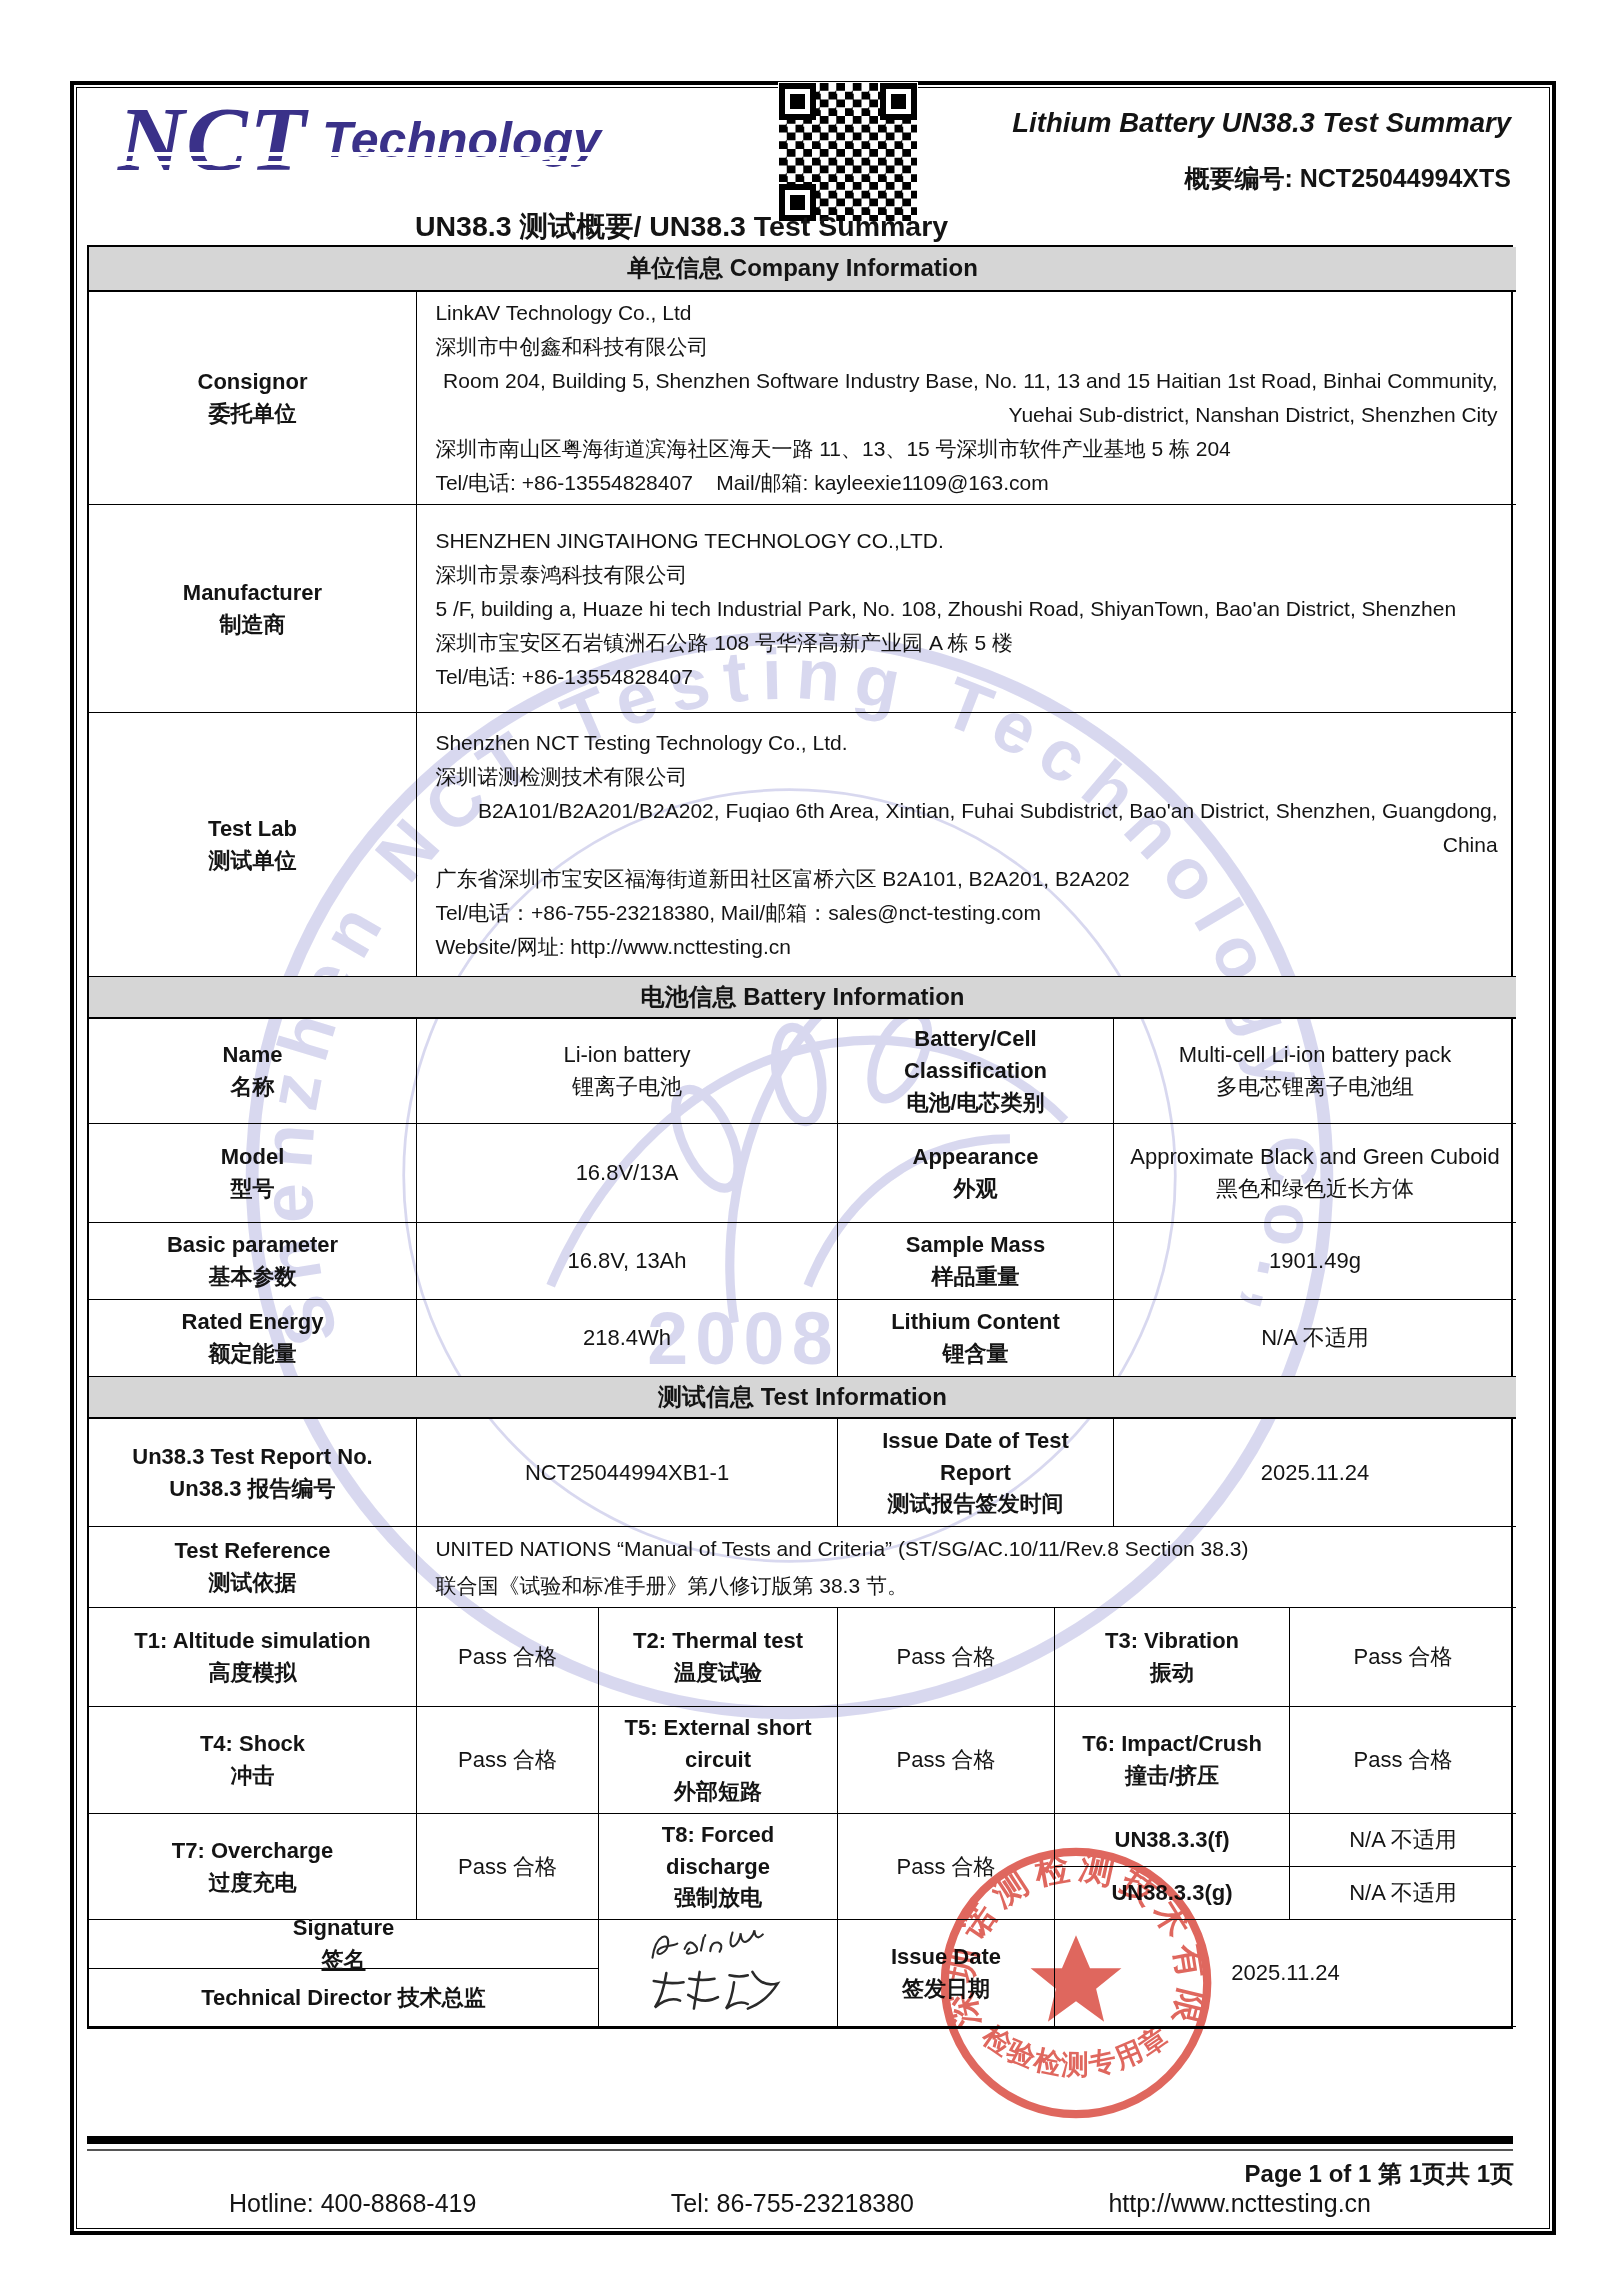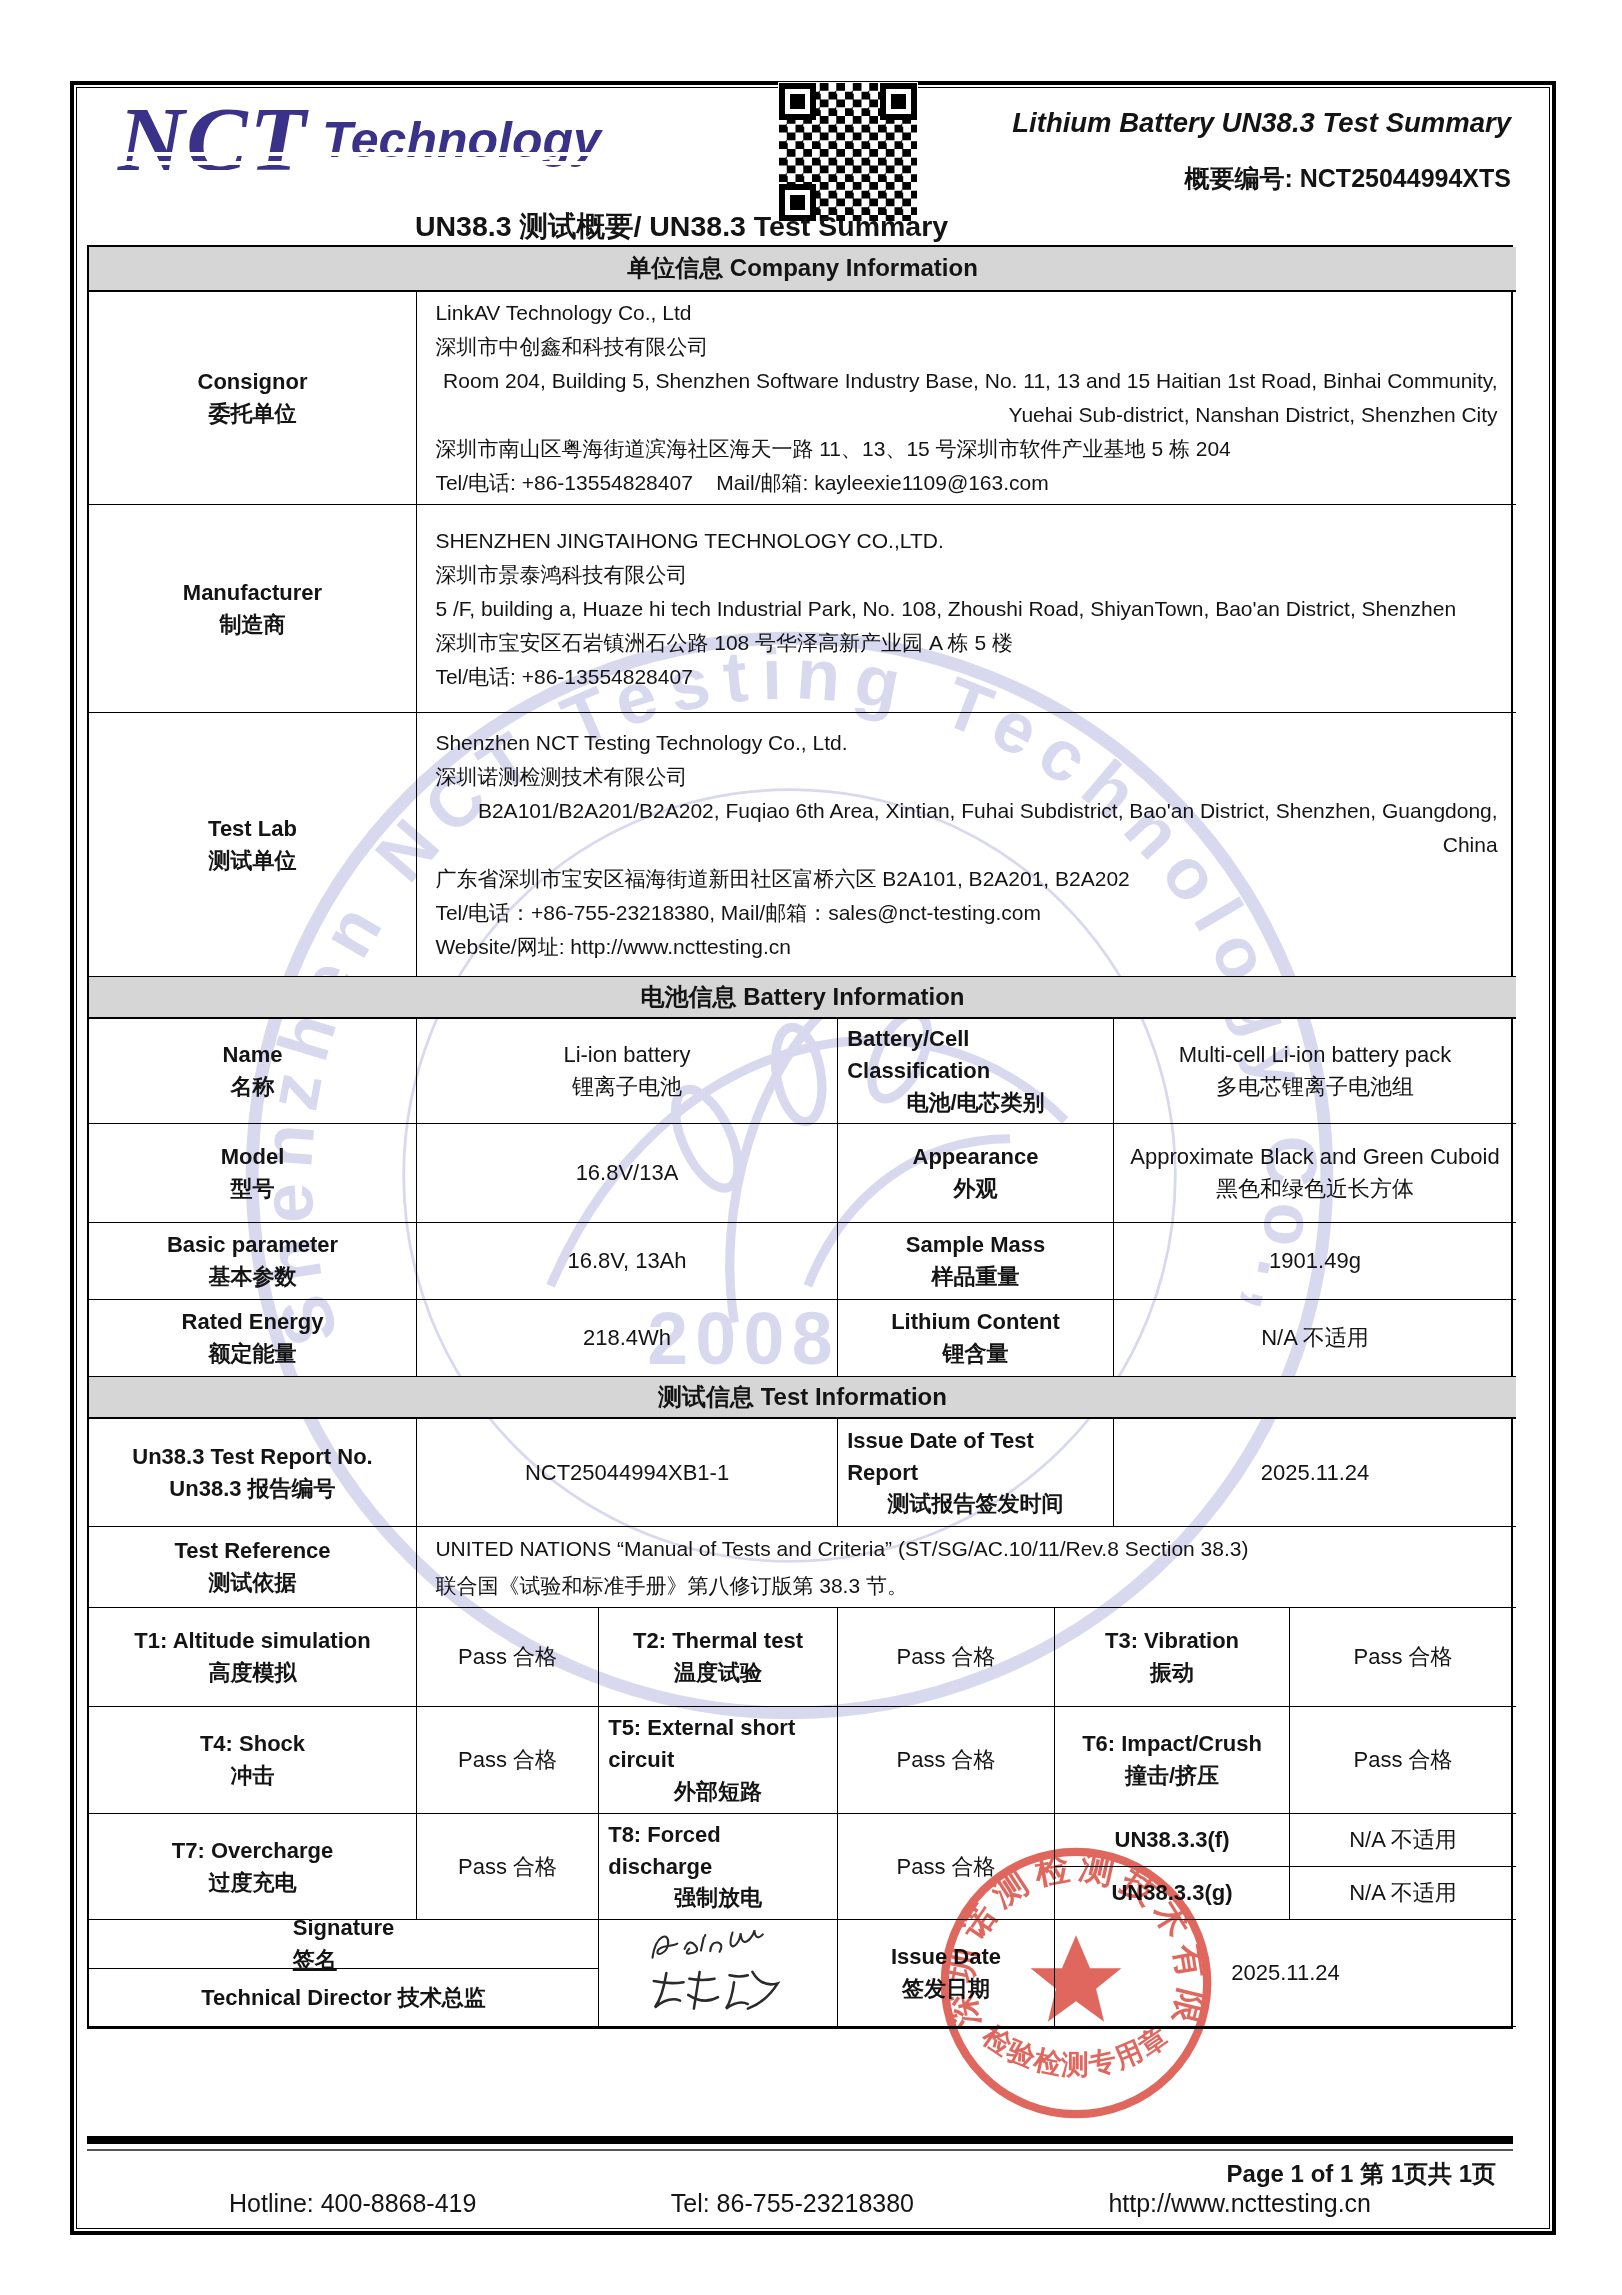--- a/index.html
+++ b/index.html
@@ -27,21 +27,21 @@
   .hdr-right .l1 { font-size:27.5px; font-weight:bold; font-style:italic; }
   .hdr-right .l2 { font-size:25px; font-weight:bold; margin-top:23px; }
 
   .doc-title { position:absolute; left:0; top:208px; width:1363px; text-align:center; font-size:28.5px; font-weight:bold; }
 
   
   .tbl { position:absolute; left:87px; top:245px; width:1426px; display:grid;
          grid-template-columns:328px 182px 239px 217px 59px 176px 226px;
          grid-template-rows:45px 213px 208px 264px 42px 105px 99px 77px 77px 42px 108px 81px 99px 107px 53px 53px 49px 58px;
          border:2.8px solid #000; background:transparent; z-index:2; }
-  .c { display:flex; flex-direction:column; justify-content:center; align-items:center; 
+  .c { display:flex; flex-direction:column; justify-content:center; align-items:center; text-align:center;
        border-right:1.8px solid #000; border-bottom:1.8px solid #000; padding:3.7px 9.2px; font-size:22px; line-height:1.45; }
   .c span:empty { display:none; }
   .er { border-right:none; }
   .s2 { grid-column:span 2; } .s3 { grid-column:span 3; } .s6 { grid-column:span 6; }
   .r2 { grid-row:span 2; }
   .bar { grid-column:1 / -1; background:#d6d6d6; border-right:none; border-bottom:2.8px solid #000;
          font-weight:bold; font-size:24px; }
   .lbl { font-weight:bold; }
   .lbl span, .val span { display:block; }
   .content { align-items:flex-start; text-align:right; padding:7.3px 18.4px; font-size:21px; line-height:34px; }
@@ -52,21 +52,21 @@
 
   
   .watermark { position:absolute; left:220px; top:606px; width:1139px; height:1139px; z-index:1; opacity:0.5; }
 
   
   .stamp { position:absolute; left:931px; top:1838px; width:290px; height:290px; z-index:6; mix-blend-mode:multiply; opacity:0.92; }
 
   
   .rule { position:absolute; left:87px; top:2136px; width:1426px; height:8.3px; background:#000; }
   .rule2 { position:absolute; left:87px; top:2149px; width:1426px; height:1.8px; background:#555; }
-  .page-num { position:absolute; right:127px; top:2158px; font-size:24px; font-weight:bold; }
+  .page-num { position:absolute; right:109px; top:2158px; font-size:24px; font-weight:bold; }
   .contact { position:absolute; left:87px; top:2189px; width:1426px; display:flex; justify-content:space-between; padding:0 142px; font-size:25px; }
 </style>
 </head>
 <body>
 
 <div class="page">
 
   <svg class="watermark" viewBox="-620 -620 1240 1240">
     <circle cx="0" cy="0" r="585" fill="none" stroke="#b3b3e0" stroke-width="14"></circle>
     <circle cx="0" cy="0" r="420" fill="none" stroke="#b3b3e0" stroke-width="3"></circle>

